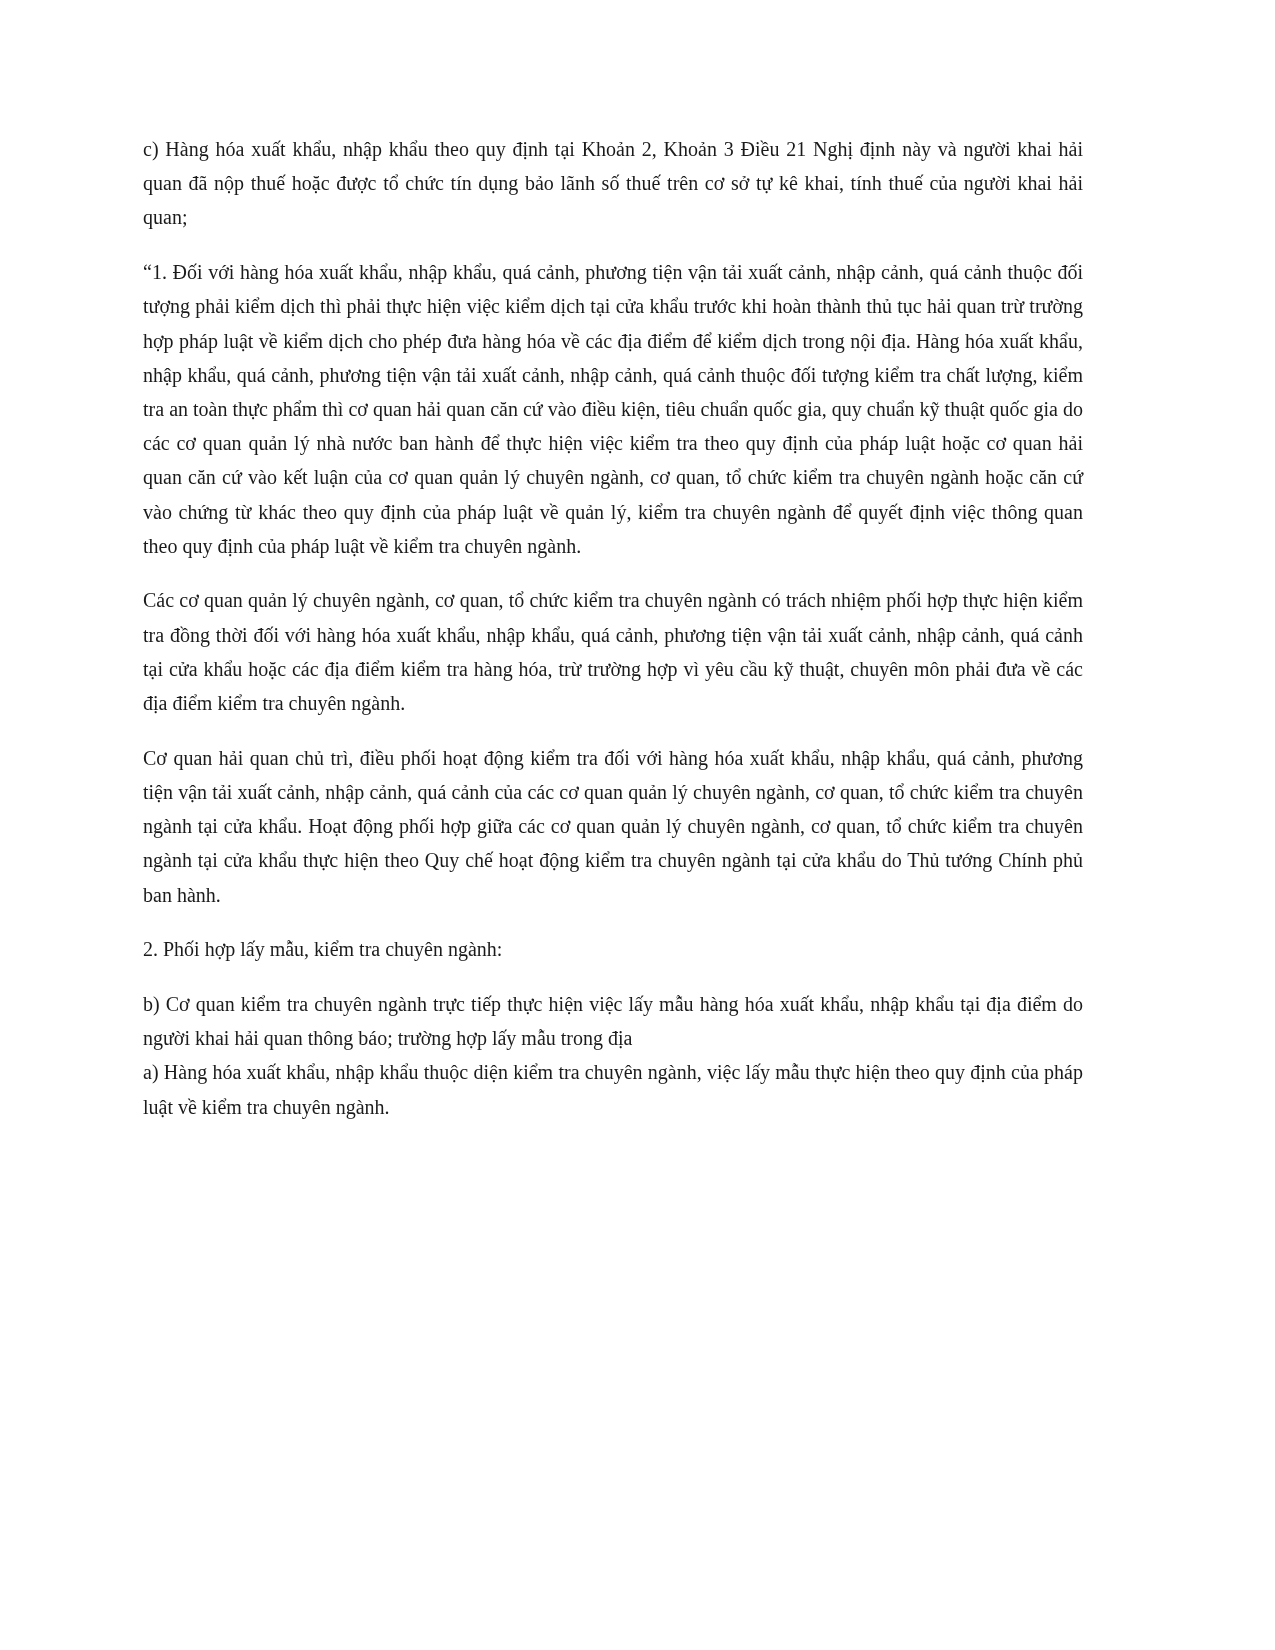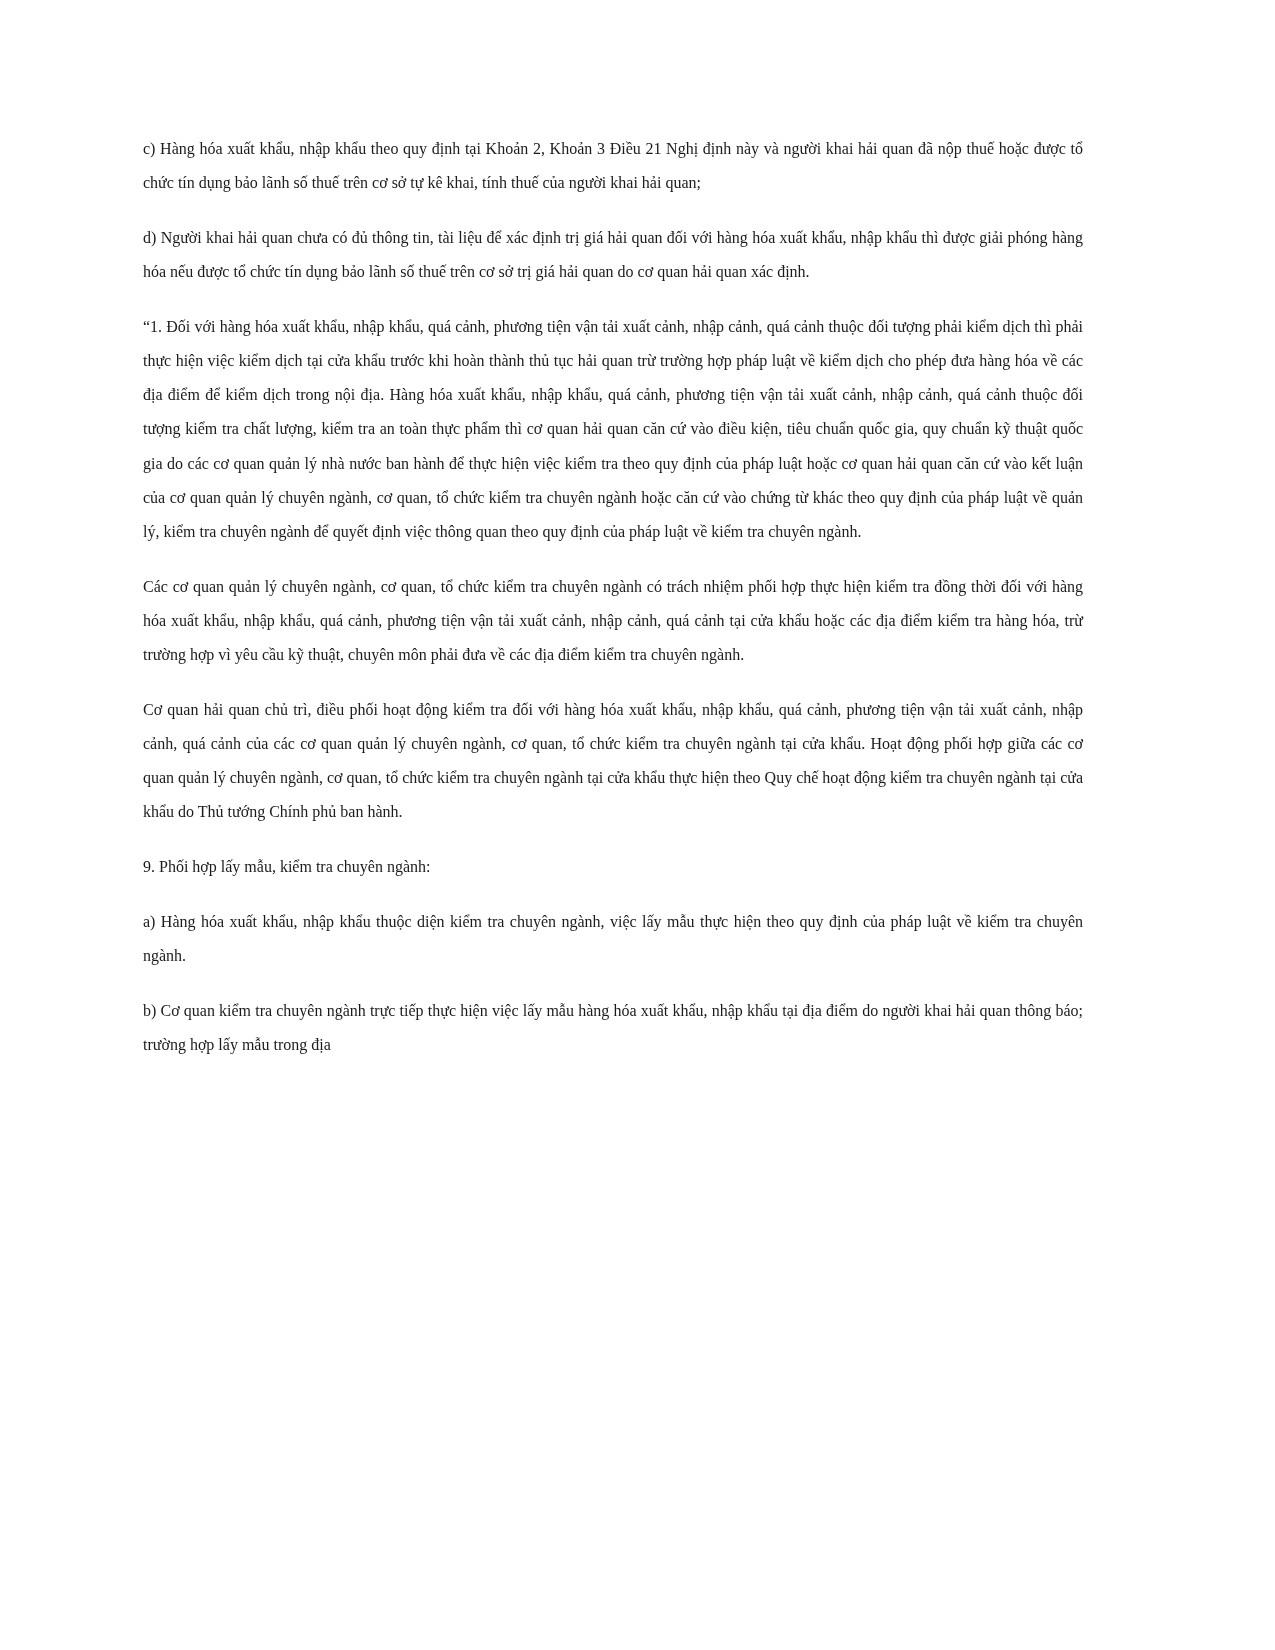--- a/index.html
+++ b/index.html
@@ -15,21 +15,21 @@
     background: #ffffff;
     box-sizing: border-box;
     overflow: hidden;
   }
   .doc-body {
     position: absolute;
     left: 143px;
     top: 132px;
     width: 940px;
     font-family: "Liberation Serif", "DejaVu Serif", serif;
-    font-size: 16px;
+    font-size: 20px;
     line-height: 34.2px;
     color: #1b1b1b;
     text-align: justify;
     text-justify: inter-word;
     -webkit-font-smoothing: antialiased;
   }
   .para {
     margin: 0 0 20.5px 0;
     text-align: justify;
     text-justify: inter-word;
@@ -43,21 +43,20 @@
   .para.clipped {
     margin-bottom: 0;
   }
 </style>
 </head>
 <body>
 
 <div class="page">
   <div class="doc-body">
     <p class="para">c) Hàng hóa xuất khẩu, nhập khẩu theo quy định tại Khoản 2, Khoản 3 Điều 21 Nghị định này và người khai hải quan đã nộp thuế hoặc được tổ chức tín dụng bảo lãnh số thuế trên cơ sở tự kê khai, tính thuế của người khai hải quan;</p>
-    <p class="para">d) Người khai hải quan chưa có đủ thông tin, tài liệu để xác định trị giá hải quan đối với hàng hóa xuất khẩu, nhập khẩu thì được giải phóng hàng hóa nếu được tổ chức tín dụng bảo lãnh số thuế trên cơ sở trị giá hải quan do cơ quan hải quan xác định.</p>
     <p class="para">“1. Đối với hàng hóa xuất khẩu, nhập khẩu, quá cảnh, phương tiện vận tải xuất cảnh, nhập cảnh, quá cảnh thuộc đối tượng phải kiểm dịch thì phải thực hiện việc kiểm dịch tại cửa khẩu trước khi hoàn thành thủ tục hải quan trừ trường hợp pháp luật về kiểm dịch cho phép đưa hàng hóa về các địa điểm để kiểm dịch trong nội địa. Hàng hóa xuất khẩu, nhập khẩu, quá cảnh, phương tiện vận tải xuất cảnh, nhập cảnh, quá cảnh thuộc đối tượng kiểm tra chất lượng, kiểm tra an toàn thực phẩm thì cơ quan hải quan căn cứ vào điều kiện, tiêu chuẩn quốc gia, quy chuẩn kỹ thuật quốc gia do các cơ quan quản lý nhà nước ban hành để thực hiện việc kiểm tra theo quy định của pháp luật hoặc cơ quan hải quan căn cứ vào kết luận của cơ quan quản lý chuyên ngành, cơ quan, tổ chức kiểm tra chuyên ngành hoặc căn cứ vào chứng từ khác theo quy định của pháp luật về quản lý, kiểm tra chuyên ngành để quyết định việc thông quan theo quy định của pháp luật về kiểm tra chuyên ngành.</p>
     <p class="para">Các cơ quan quản lý chuyên ngành, cơ quan, tổ chức kiểm tra chuyên ngành có trách nhiệm phối hợp thực hiện kiểm tra đồng thời đối với hàng hóa xuất khẩu, nhập khẩu, quá cảnh, phương tiện vận tải xuất cảnh, nhập cảnh, quá cảnh tại cửa khẩu hoặc các địa điểm kiểm tra hàng hóa, trừ trường hợp vì yêu cầu kỹ thuật, chuyên môn phải đưa về các địa điểm kiểm tra chuyên ngành.</p>
     <p class="para">Cơ quan hải quan chủ trì, điều phối hoạt động kiểm tra đối với hàng hóa xuất khẩu, nhập khẩu, quá cảnh, phương tiện vận tải xuất cảnh, nhập cảnh, quá cảnh của các cơ quan quản lý chuyên ngành, cơ quan, tổ chức kiểm tra chuyên ngành tại cửa khẩu. Hoạt động phối hợp giữa các cơ quan quản lý chuyên ngành, cơ quan, tổ chức kiểm tra chuyên ngành tại cửa khẩu thực hiện theo Quy chế hoạt động kiểm tra chuyên ngành tại cửa khẩu do Thủ tướng Chính phủ ban hành.</p>
-    <p class="para">9. Phối hợp lấy mẫu, kiểm tra chuyên ngành:</p>
+    <p class="para">2. Phối hợp lấy mẫu, kiểm tra chuyên ngành:</p>
+    <p class="para clipped">b) Cơ quan kiểm tra chuyên ngành trực tiếp thực hiện việc lấy mẫu hàng hóa xuất khẩu, nhập khẩu tại địa điểm do người khai hải quan thông báo; trường hợp lấy mẫu trong địa</p>
     <p class="para">a) Hàng hóa xuất khẩu, nhập khẩu thuộc diện kiểm tra chuyên ngành, việc lấy mẫu thực hiện theo quy định của pháp luật về kiểm tra chuyên ngành.</p>
-    <p class="para clipped">b) Cơ quan kiểm tra chuyên ngành trực tiếp thực hiện việc lấy mẫu hàng hóa xuất khẩu, nhập khẩu tại địa điểm do người khai hải quan thông báo; trường hợp lấy mẫu trong địa</p>
   </div>
 </div>
 
 </body></html>

